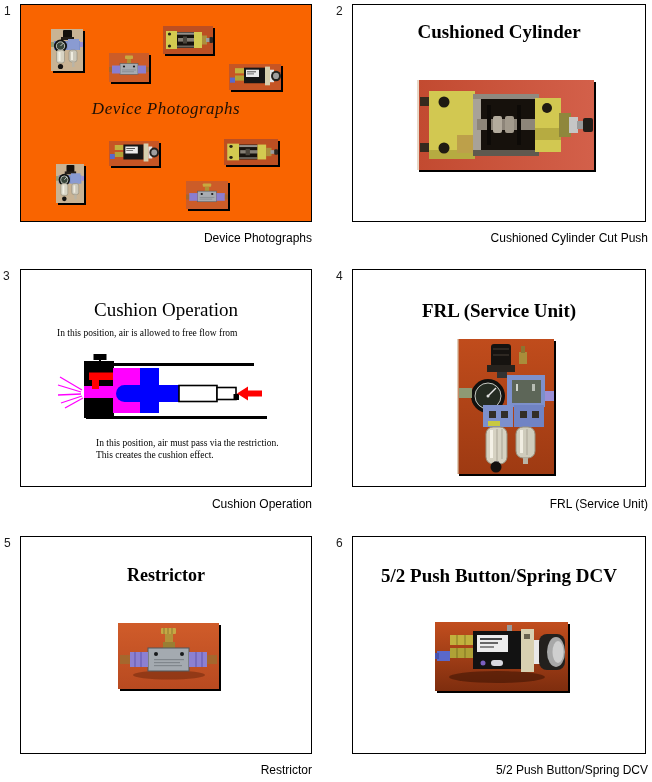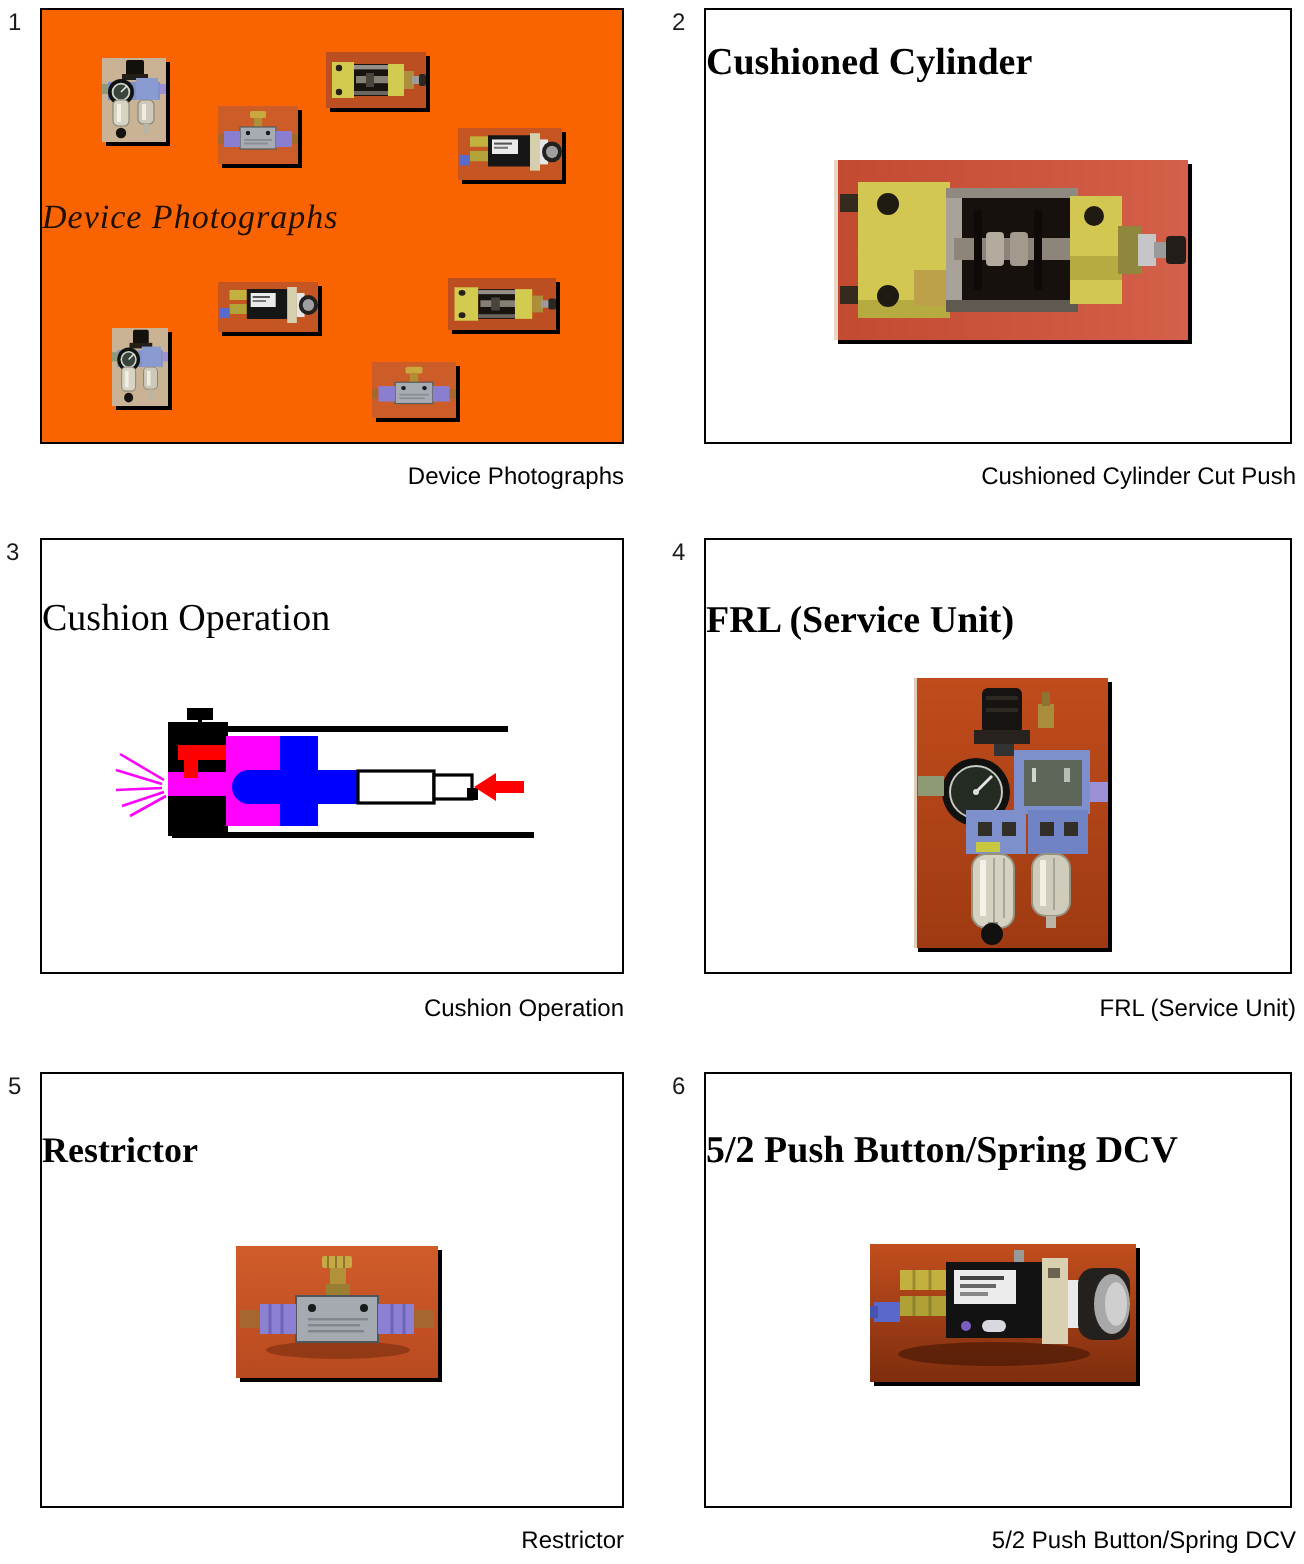--- a/index.html
+++ b/index.html
@@ -3,21 +3,21 @@
 <meta charset="utf-8">
 <style>
   html,body{margin:0;padding:0;background:#fff;}
   .page{position:relative;width:652px;height:782px;background:#ffffff;overflow:hidden;
         font-family:"Liberation Sans",sans-serif;}
   .num{position:absolute;font-size:12px;color:#1a1a1a;line-height:12px;}
   .slide{position:absolute;width:292px;height:218px;background:#fff;border:1px solid #000;box-sizing:border-box;}
   .slide.col2{width:294px;}
   .caption{position:absolute;font-size:12px;color:#000;text-align:right;line-height:14px;}
   .shot{position:absolute;box-shadow:2px 2px 0 0 #000;display:block;}
-  .stitle{position:absolute;left:0;width:100%;text-align:left;color:#000;
+  .stitle{position:absolute;left:0;width:100%;text-align:center;color:#000;
           font-family:"Liberation Serif",serif;font-weight:bold;}
   .s2t{top:16px;font-size:19px;line-height:21px;}
   .s3t{top:29px;font-size:19px;font-weight:normal;}
   .s4t{top:30px;font-size:19px;}
   .s5t{top:28px;font-size:18px;}
   .s6t{top:28px;font-size:19px;}
   .s1t{top:94px;font-size:17px;font-style:italic;font-weight:normal;color:#1d1006;letter-spacing:.5px;}
   .note{position:absolute;font-family:"Liberation Serif",serif;font-size:9.5px;line-height:12px;color:#000;white-space:nowrap;}
   .orange-slide{background:#f96400;}
   .diagram{position:absolute;left:35px;top:84px;}
@@ -162,20 +162,21 @@
       <rect x="160" y="41" width="8" height="8" fill="#9a9a9a"></rect>
       <rect x="166" y="38" width="10" height="14" rx="2" fill="#221d18"></rect>
     </svg>
   </div>
   <div class="caption" style="left:352px;top:231px;width:296px">Cushioned Cylinder Cut Push</div>
 
   <span class="num" style="left:3px;top:270px">3</span>
   <div class="slide" style="left:20px;top:269px">
     <div class="stitle s3t">Cushion Operation</div>
     <div class="note" style="left:36px;top:57px">
+      <div>In this position, air is allowed to free flow from</div>
     </div>
     <svg class="diagram" width="250" height="80" viewBox="0 0 250 80">
       <line x1="33" y1="10.5" x2="198" y2="10.5" stroke="#000" stroke-width="3"></line>
       <line x1="30" y1="63.5" x2="211" y2="63.5" stroke="#000" stroke-width="3"></line>
       <g>
         <line x1="26" y1="36" x2="4" y2="23" stroke="#ff00ff" stroke-width="1.3"></line>
         <line x1="25" y1="38" x2="2" y2="31" stroke="#ff00ff" stroke-width="1.3"></line>
         <line x1="25" y1="40" x2="2" y2="41" stroke="#ff00ff" stroke-width="1.3"></line>
         <line x1="26" y1="42" x2="5" y2="49" stroke="#ff00ff" stroke-width="1.3"></line>
         <line x1="27" y1="44" x2="9" y2="54" stroke="#ff00ff" stroke-width="1.3"></line>
@@ -188,20 +189,24 @@
       <rect x="37.5" y="0" width="13" height="6" fill="#000"></rect>
       <line x1="44" y1="6" x2="44" y2="18" stroke="#000" stroke-width="2" stroke-dasharray="2 2.2"></line>
       <circle cx="68.5" cy="39.5" r="8.5" fill="#0000ff"></circle>
       <rect x="68.5" y="31" width="54.5" height="17" fill="#0000ff"></rect>
       <rect x="84" y="14" width="19" height="45" fill="#0000ff"></rect>
       <rect x="123" y="31.5" width="38" height="16" fill="#fff" stroke="#000" stroke-width="1.6"></rect>
       <rect x="161" y="33.5" width="19" height="12" fill="#fff" stroke="#000" stroke-width="1.6"></rect>
       <rect x="177.5" y="40" width="5.5" height="6" fill="#000"></rect>
       <polygon points="181,39.5 192,32.5 192,36.5 206,36.5 206,42.5 192,42.5 192,46.5" fill="#ff0000"></polygon>
     </svg>
+    <div class="note" style="left:75px;top:167px">
+      <div>In this position, air must pass via the restriction.</div>
+      <div>This creates the cushion effect.</div>
+    </div>
   </div>
   <div class="caption" style="left:20px;top:497px;width:292px">Cushion Operation</div>
 
   <span class="num" style="left:336px;top:270px">4</span>
   <div class="slide col2" style="left:352px;top:269px">
     <div class="stitle s4t">FRL (Service Unit)</div>
     <svg class="shot" style="left:104px;top:69px" width="97" height="135" viewBox="0 0 97 135">
       <defs>
           <linearGradient id="pg4" x1="0" y1="0" x2="0" y2="1">
         <stop offset="0" stop-color="#c04c1c"></stop>

